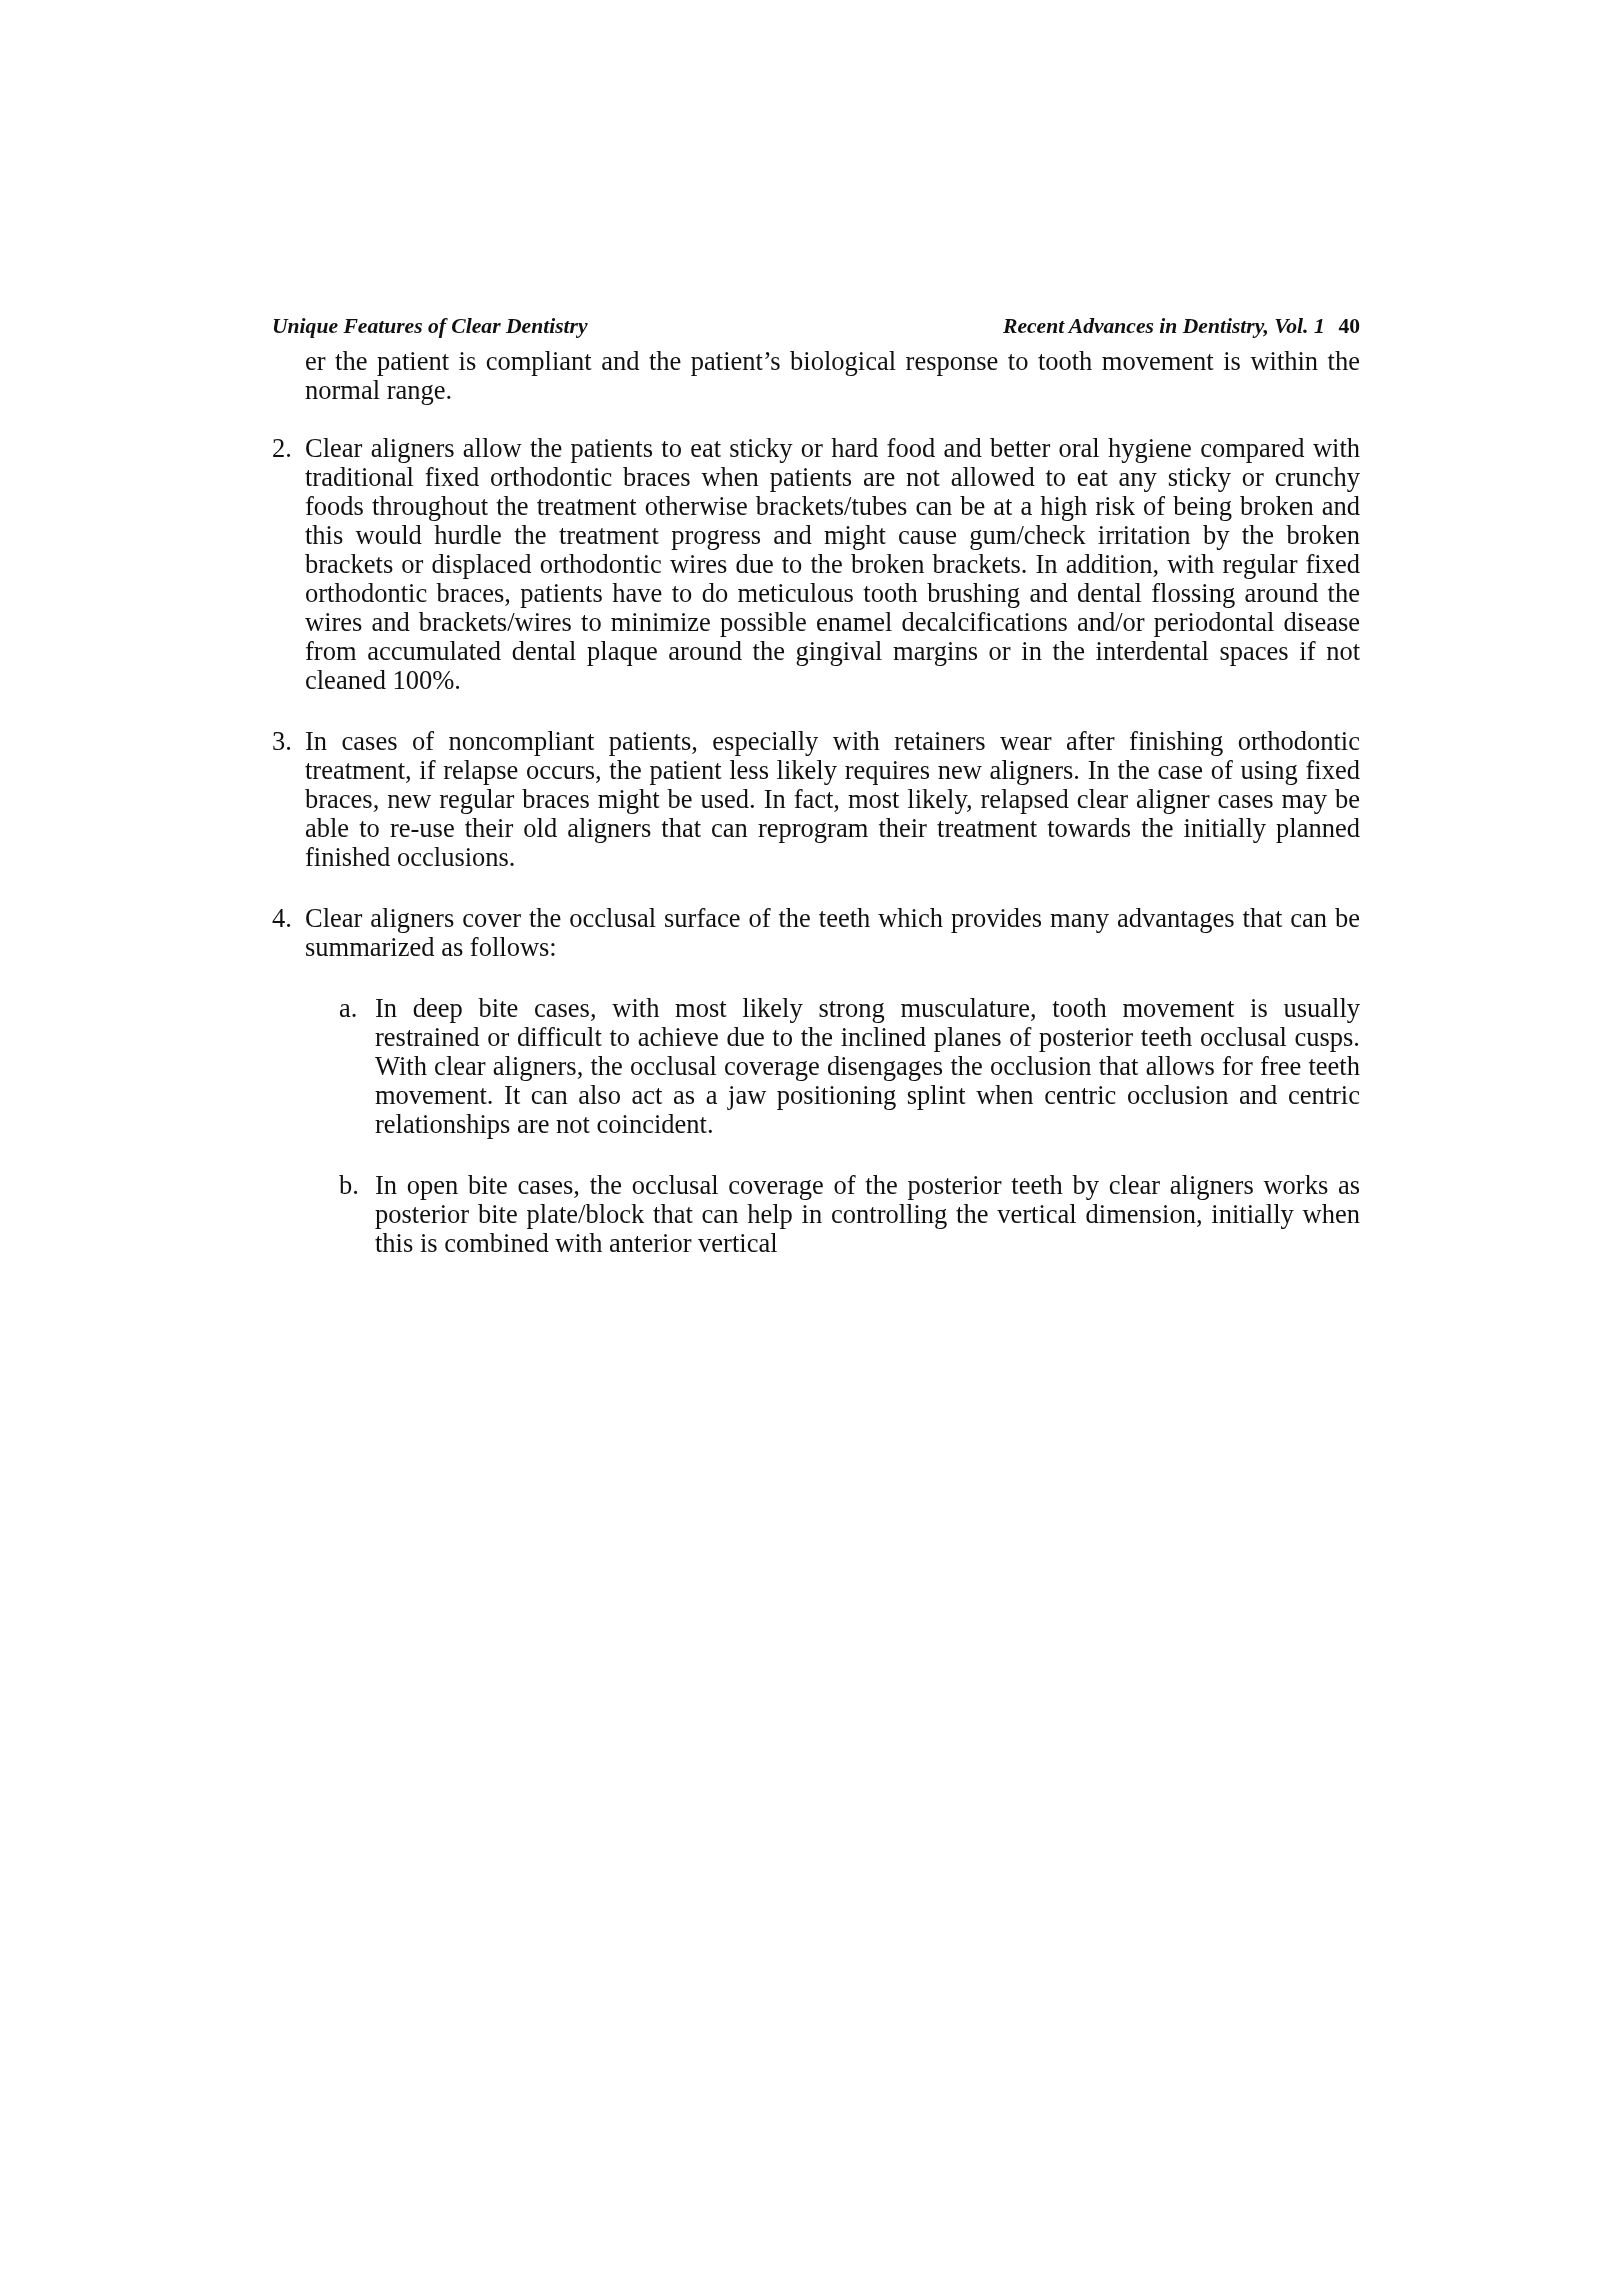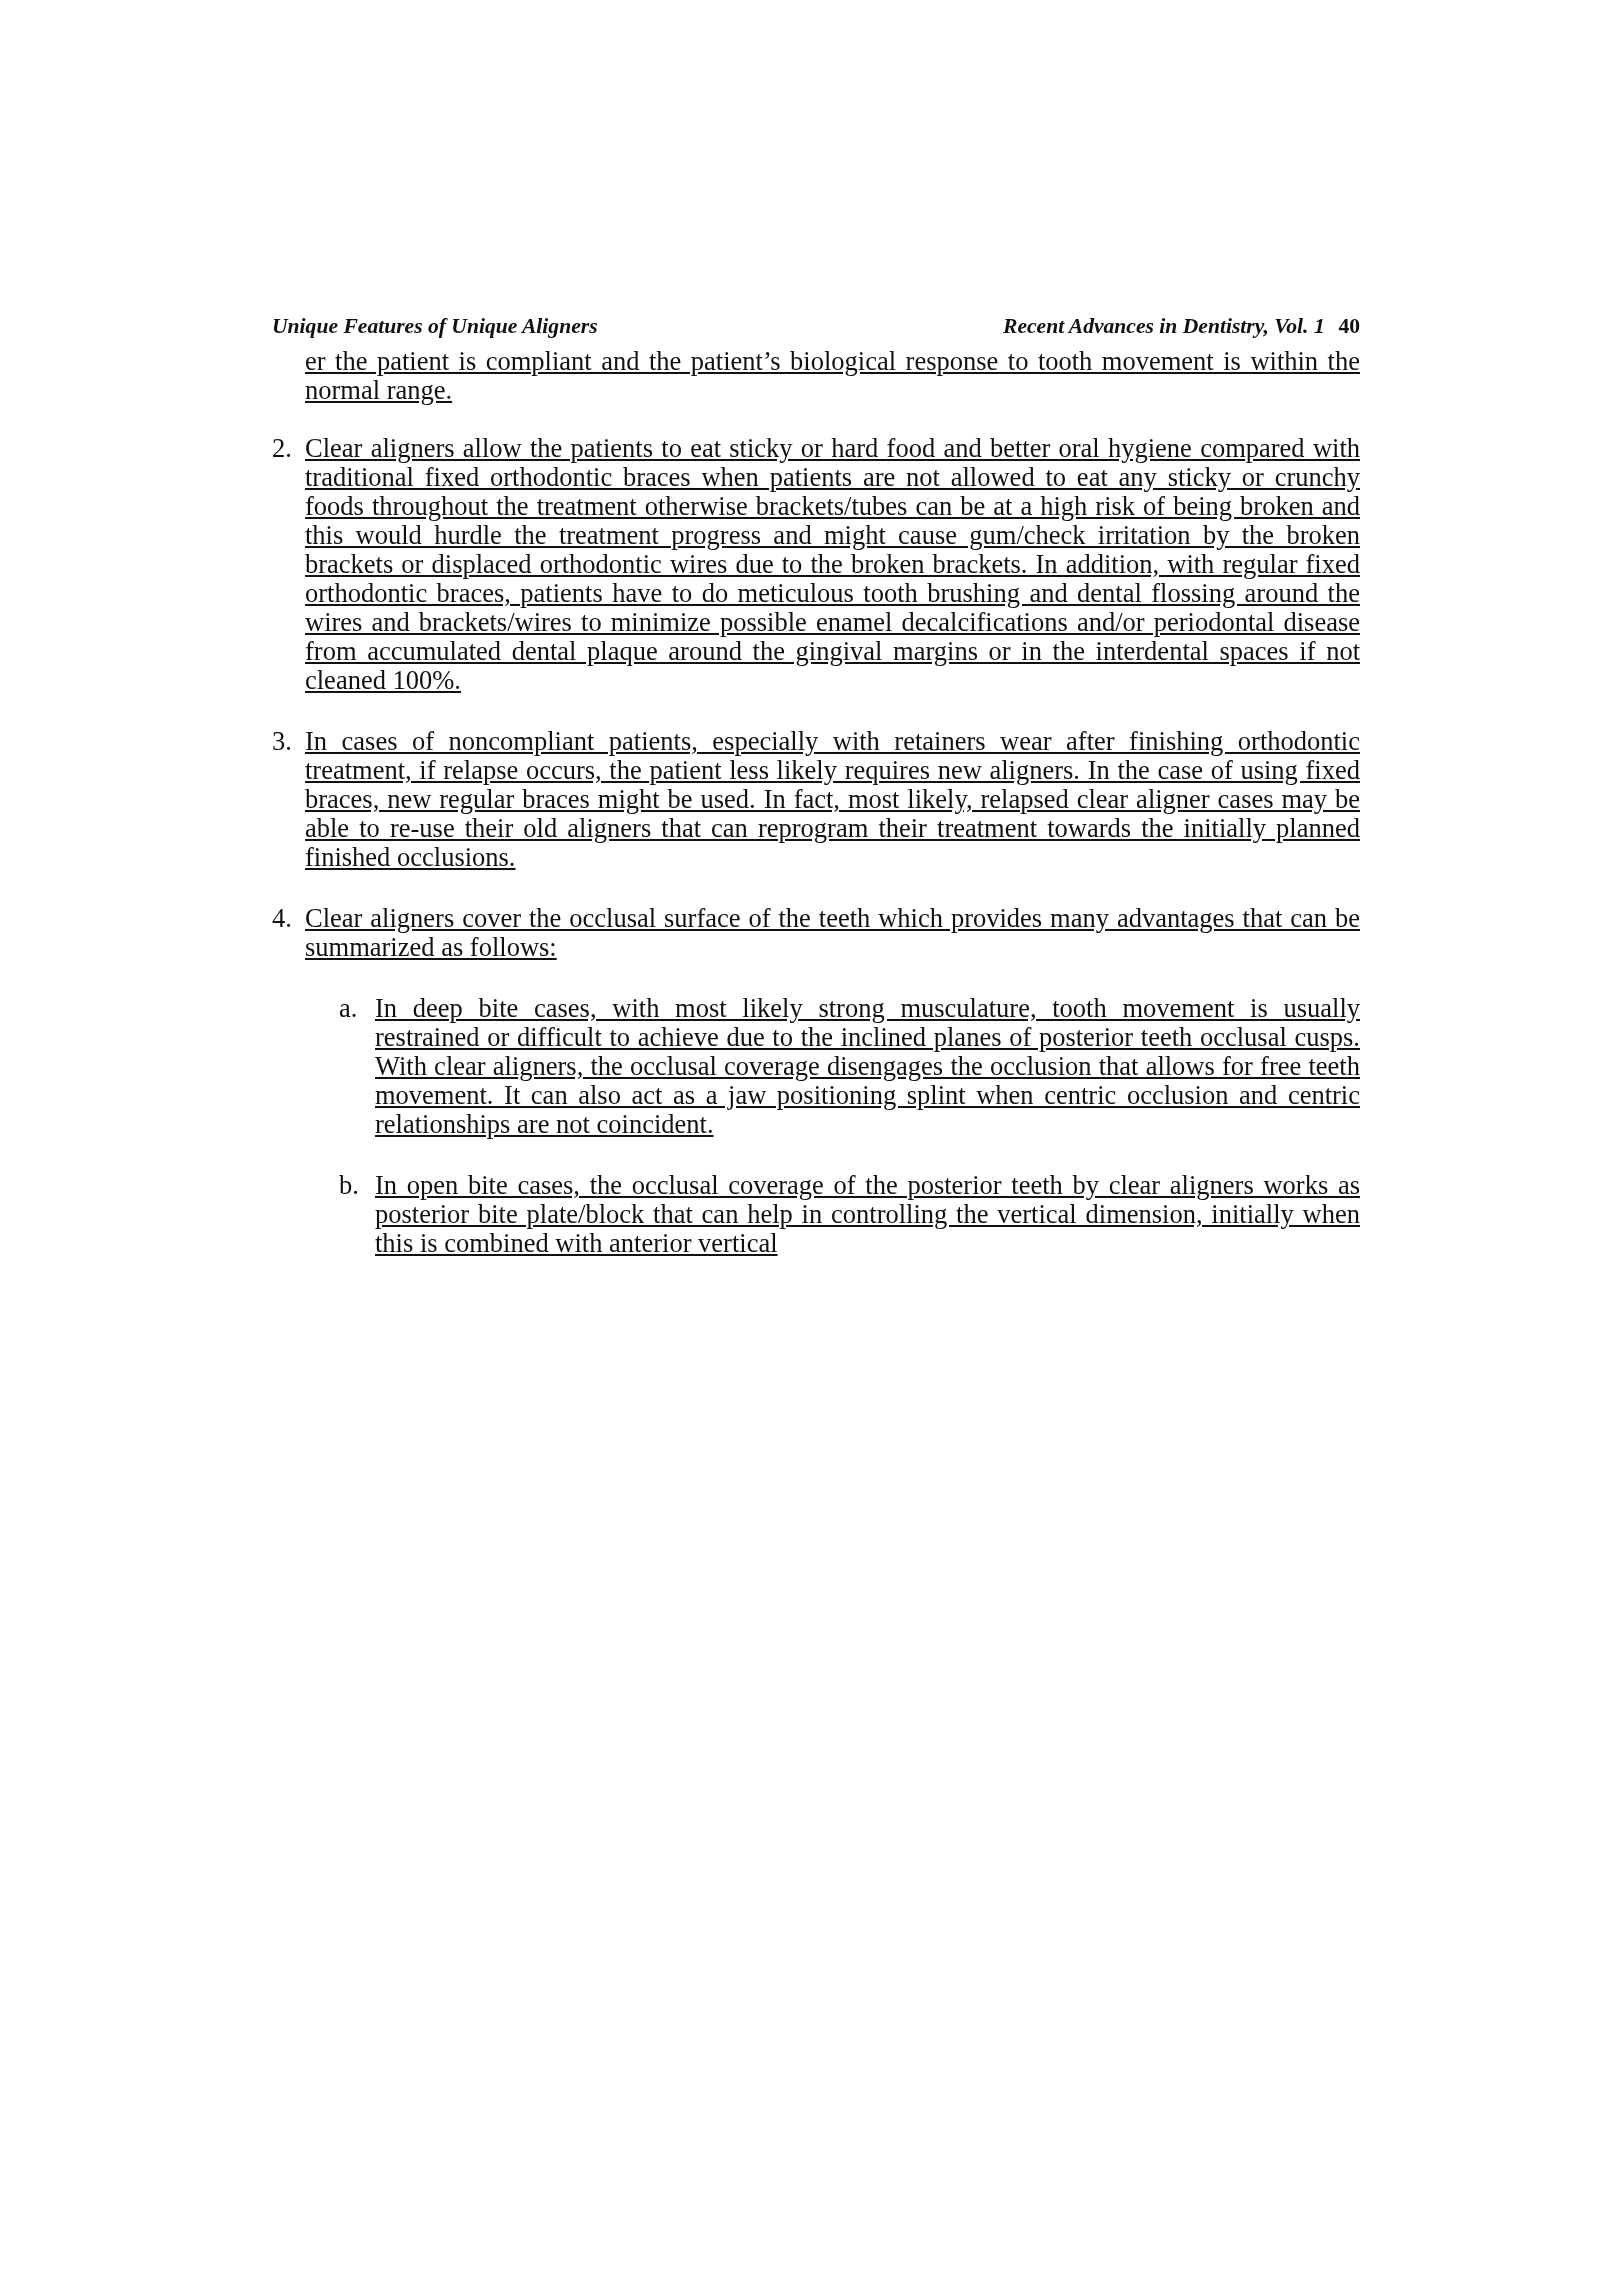--- a/index.html
+++ b/index.html
@@ -36,21 +36,20 @@
     }
     .running-header .page-num {
       font-weight: bold;
       font-style: normal;
       margin-left: 13.7px;
     }
     .body-text {
       font-size: 26.5px;
       line-height: 29px;
       text-align: justify;
-      text-decoration: underline;
     }
     .continuation {
       margin-left: 33px;
       margin-top: 7.8px;
     }
     .list-item {
       position: relative;
       padding-left: 33px;
       text-align: justify;
     }
@@ -77,21 +76,21 @@
       top: 0;
     }
     .sub-b { margin-top: 32px; }
   </style>
 </head>
 <body>
 
 <div class="page">
 
   <div class="running-header">
-    <span class="left">Unique Features of Unique Aligners</span>
+    <span class="left">Unique Features of Clear Dentistry</span>
     <span>
       <span class="right-title">Recent Advances in Dentistry, Vol. 1</span><span class="page-num">40</span>
     </span>
   </div>
 
   <div class="body-text">
 
     <p class="continuation" style="margin-bottom:0">er the patient is compliant and the patient’s biological response to tooth movement is within the normal range.</p>
 
     <div class="list-item item-2">

